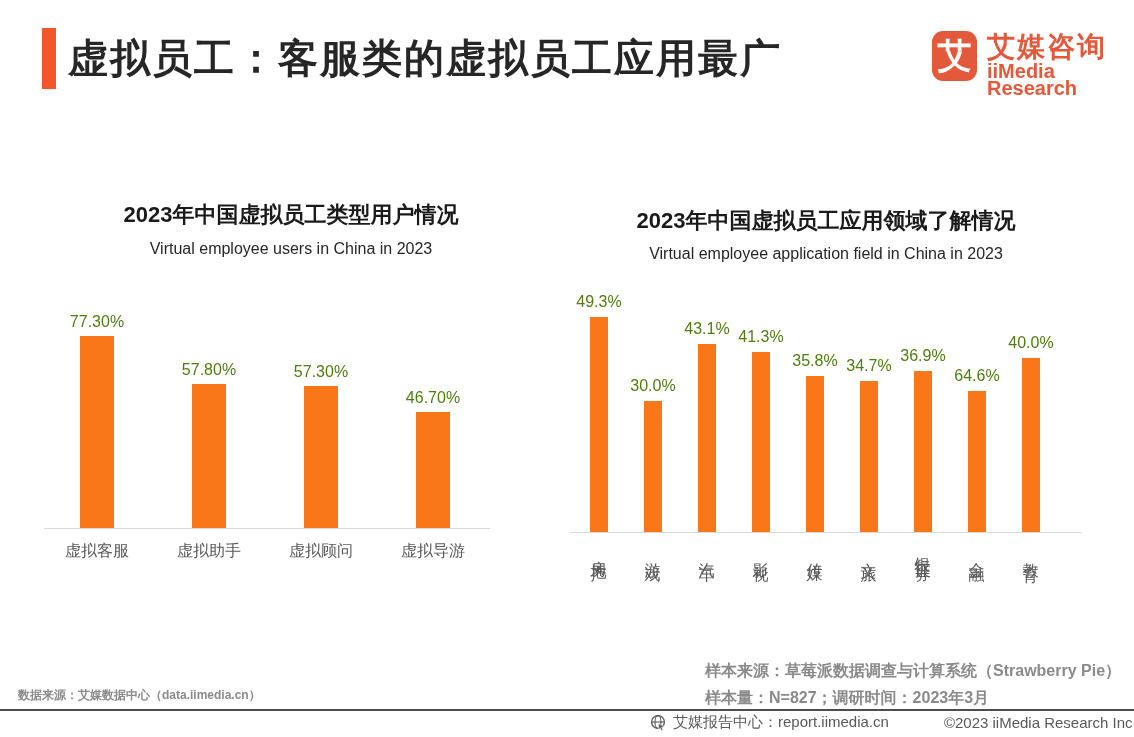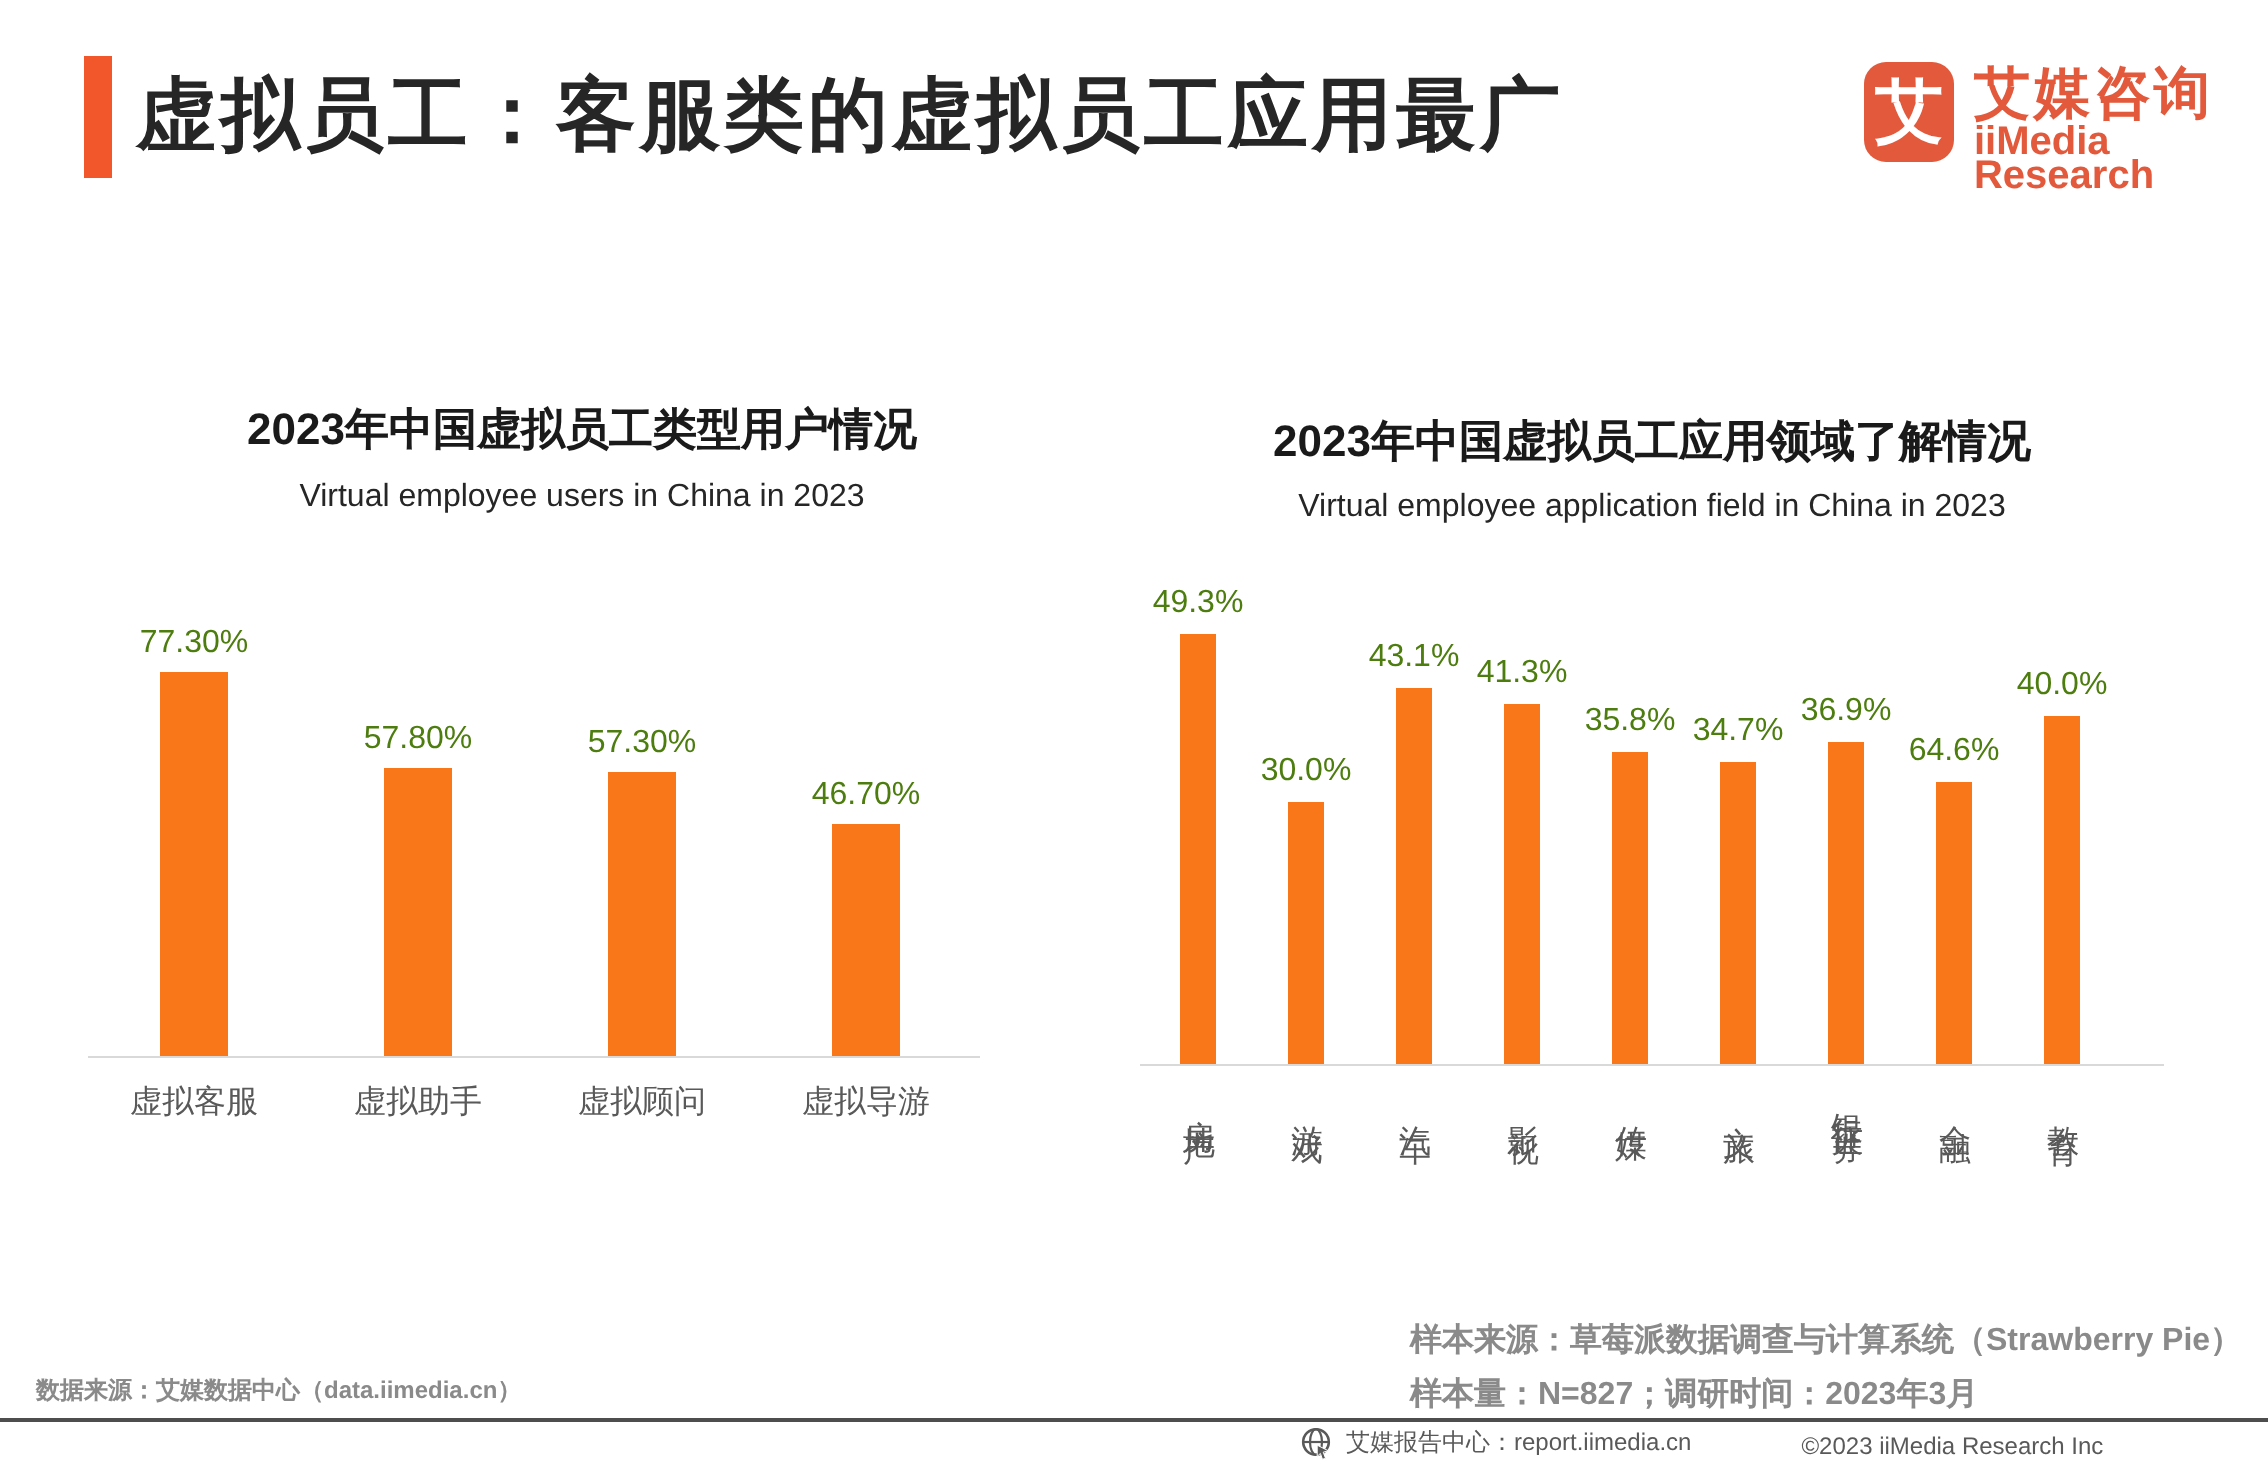--- a/index.html
+++ b/index.html
@@ -50,21 +50,21 @@
   #cats-0 .cat-cell{width:112px;}
   #cats-1 .cat-cell{width:54px;}
   .cat-cell.vertical span{writing-mode:vertical-rl;text-orientation:upright;letter-spacing:3px;line-height:17px;}
 
   
   #fn-left{left:18px;top:687px;font-size:12px;font-weight:bold;color:#8a8a8a;white-space:nowrap;}
   #fn-right{left:705px;top:657px;font-size:16px;font-weight:bold;color:#8a8a8a;line-height:27px;white-space:nowrap;}
 
   
   #divider{left:0;top:709px;width:1134px;height:2px;background:#4d4d4d;}
-  #footer{left:650px;top:713px;display:flex;align-items:flex-end;font-size:12px;color:#595959;white-space:nowrap;}
+  #footer{left:650px;top:713px;display:flex;align-items:center;font-size:15px;color:#595959;white-space:nowrap;}
   #footer-report{margin-left:6px;}
   #footer-copy{margin-left:55px;}
 </style>
 </head>
 <body>
 
 <div id="accent" class="abs"></div>
 <h1 id="page-title" class="abs">虚拟员工：客服类的虚拟员工应用最广</h1>
 
 <div id="logo" class="abs">

